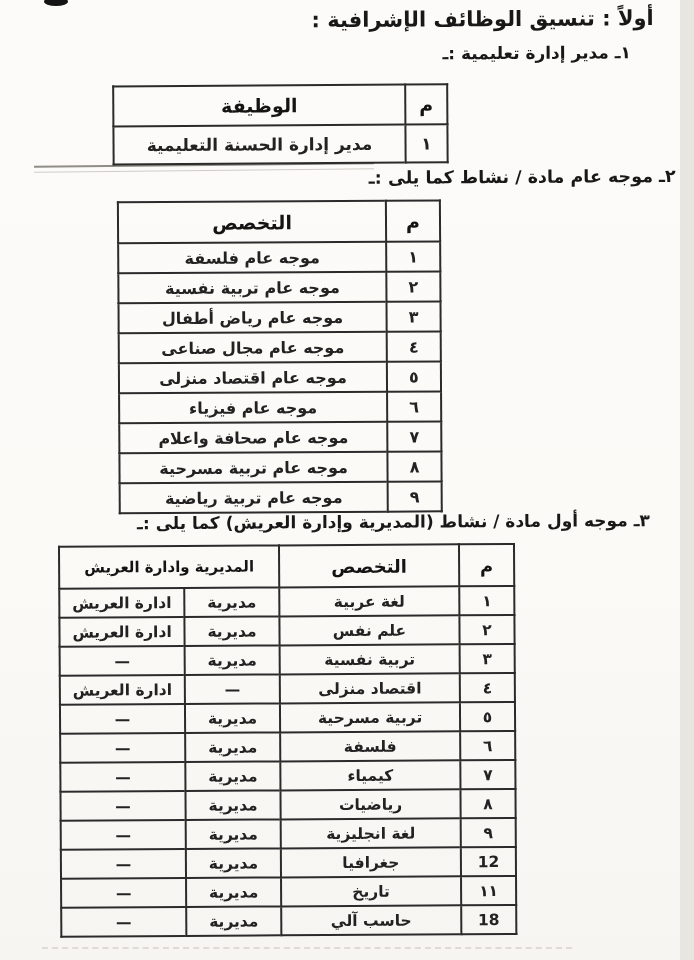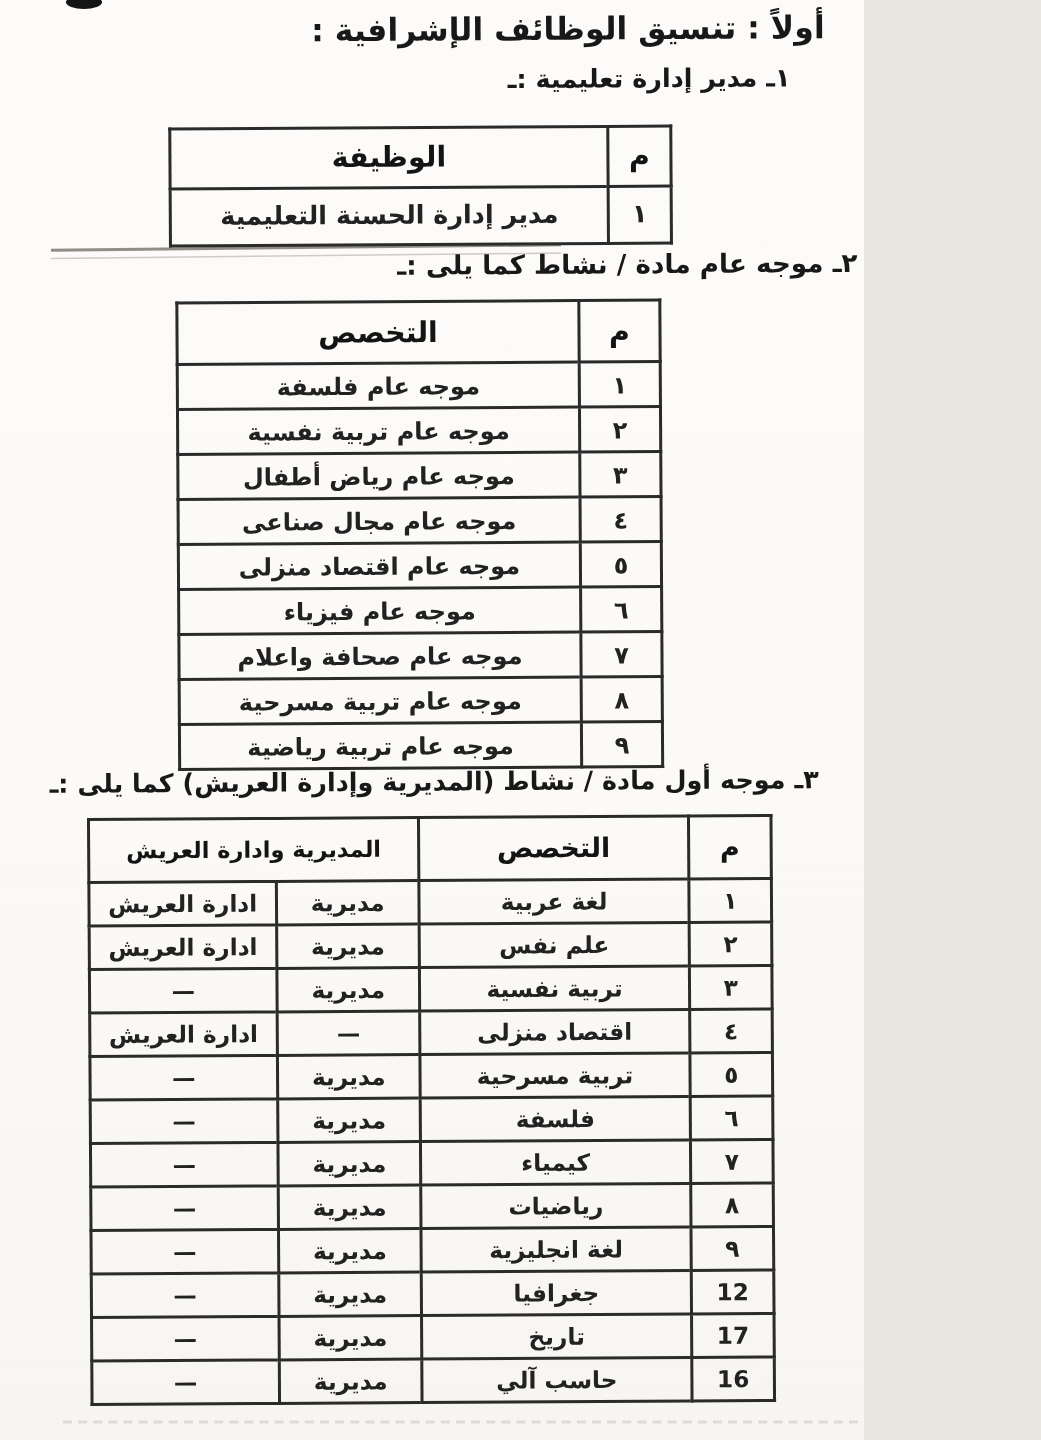--- a/index.html
+++ b/index.html
@@ -2,21 +2,21 @@
 <html lang="ar"><head>
 <meta charset="utf-8">
 <style>
   html,body { margin:0; padding:0; }
   body {
     width:694px; height:960px;
     background:#e8e6e1;
     font-family:"DejaVu Sans", sans-serif;
   }
   .page {
-    position:relative; width:576px; height:960px; overflow:hidden;
+    position:relative; width:680px; height:960px; overflow:hidden;
     background:linear-gradient(180deg,#fcfbf9 0%,#fbfaf7 55%,#f7f5f1 100%);
     color:#1e1e1e;
   }
   .content { position:absolute; inset:0; transform:rotate(-0.35deg); transform-origin:50% 40%; }
 
   .heading { position:absolute; margin:0; direction:rtl; text-align:right; font-weight:700; white-space:nowrap; color:#181818; }
   .main-heading { top:8px;  right:24px; font-size:21px; letter-spacing:-0.2px; }
   .h-s1        { top:44px;  right:47px; font-size:17px; }
   .h-s2        { top:168px; right:3px;  font-size:17.5px; }
   .h-s3        { top:512px; right:31px; font-size:17px; }
@@ -216,27 +216,27 @@
             <td>مديرية</td>
             <td>—</td>
           </tr>
           <tr>
             <td>12</td>
             <td>جغرافيا</td>
             <td>مديرية</td>
             <td>—</td>
           </tr>
           <tr>
-            <td>17</td>
+            <td>١١</td>
             <td>تاريخ</td>
             <td>مديرية</td>
             <td>—</td>
           </tr>
           <tr>
-            <td>16</td>
+            <td>18</td>
             <td>حاسب آلي</td>
             <td>مديرية</td>
             <td>—</td>
           </tr>
         </tbody>
     </table>
 
   </div>
 </div>
 

